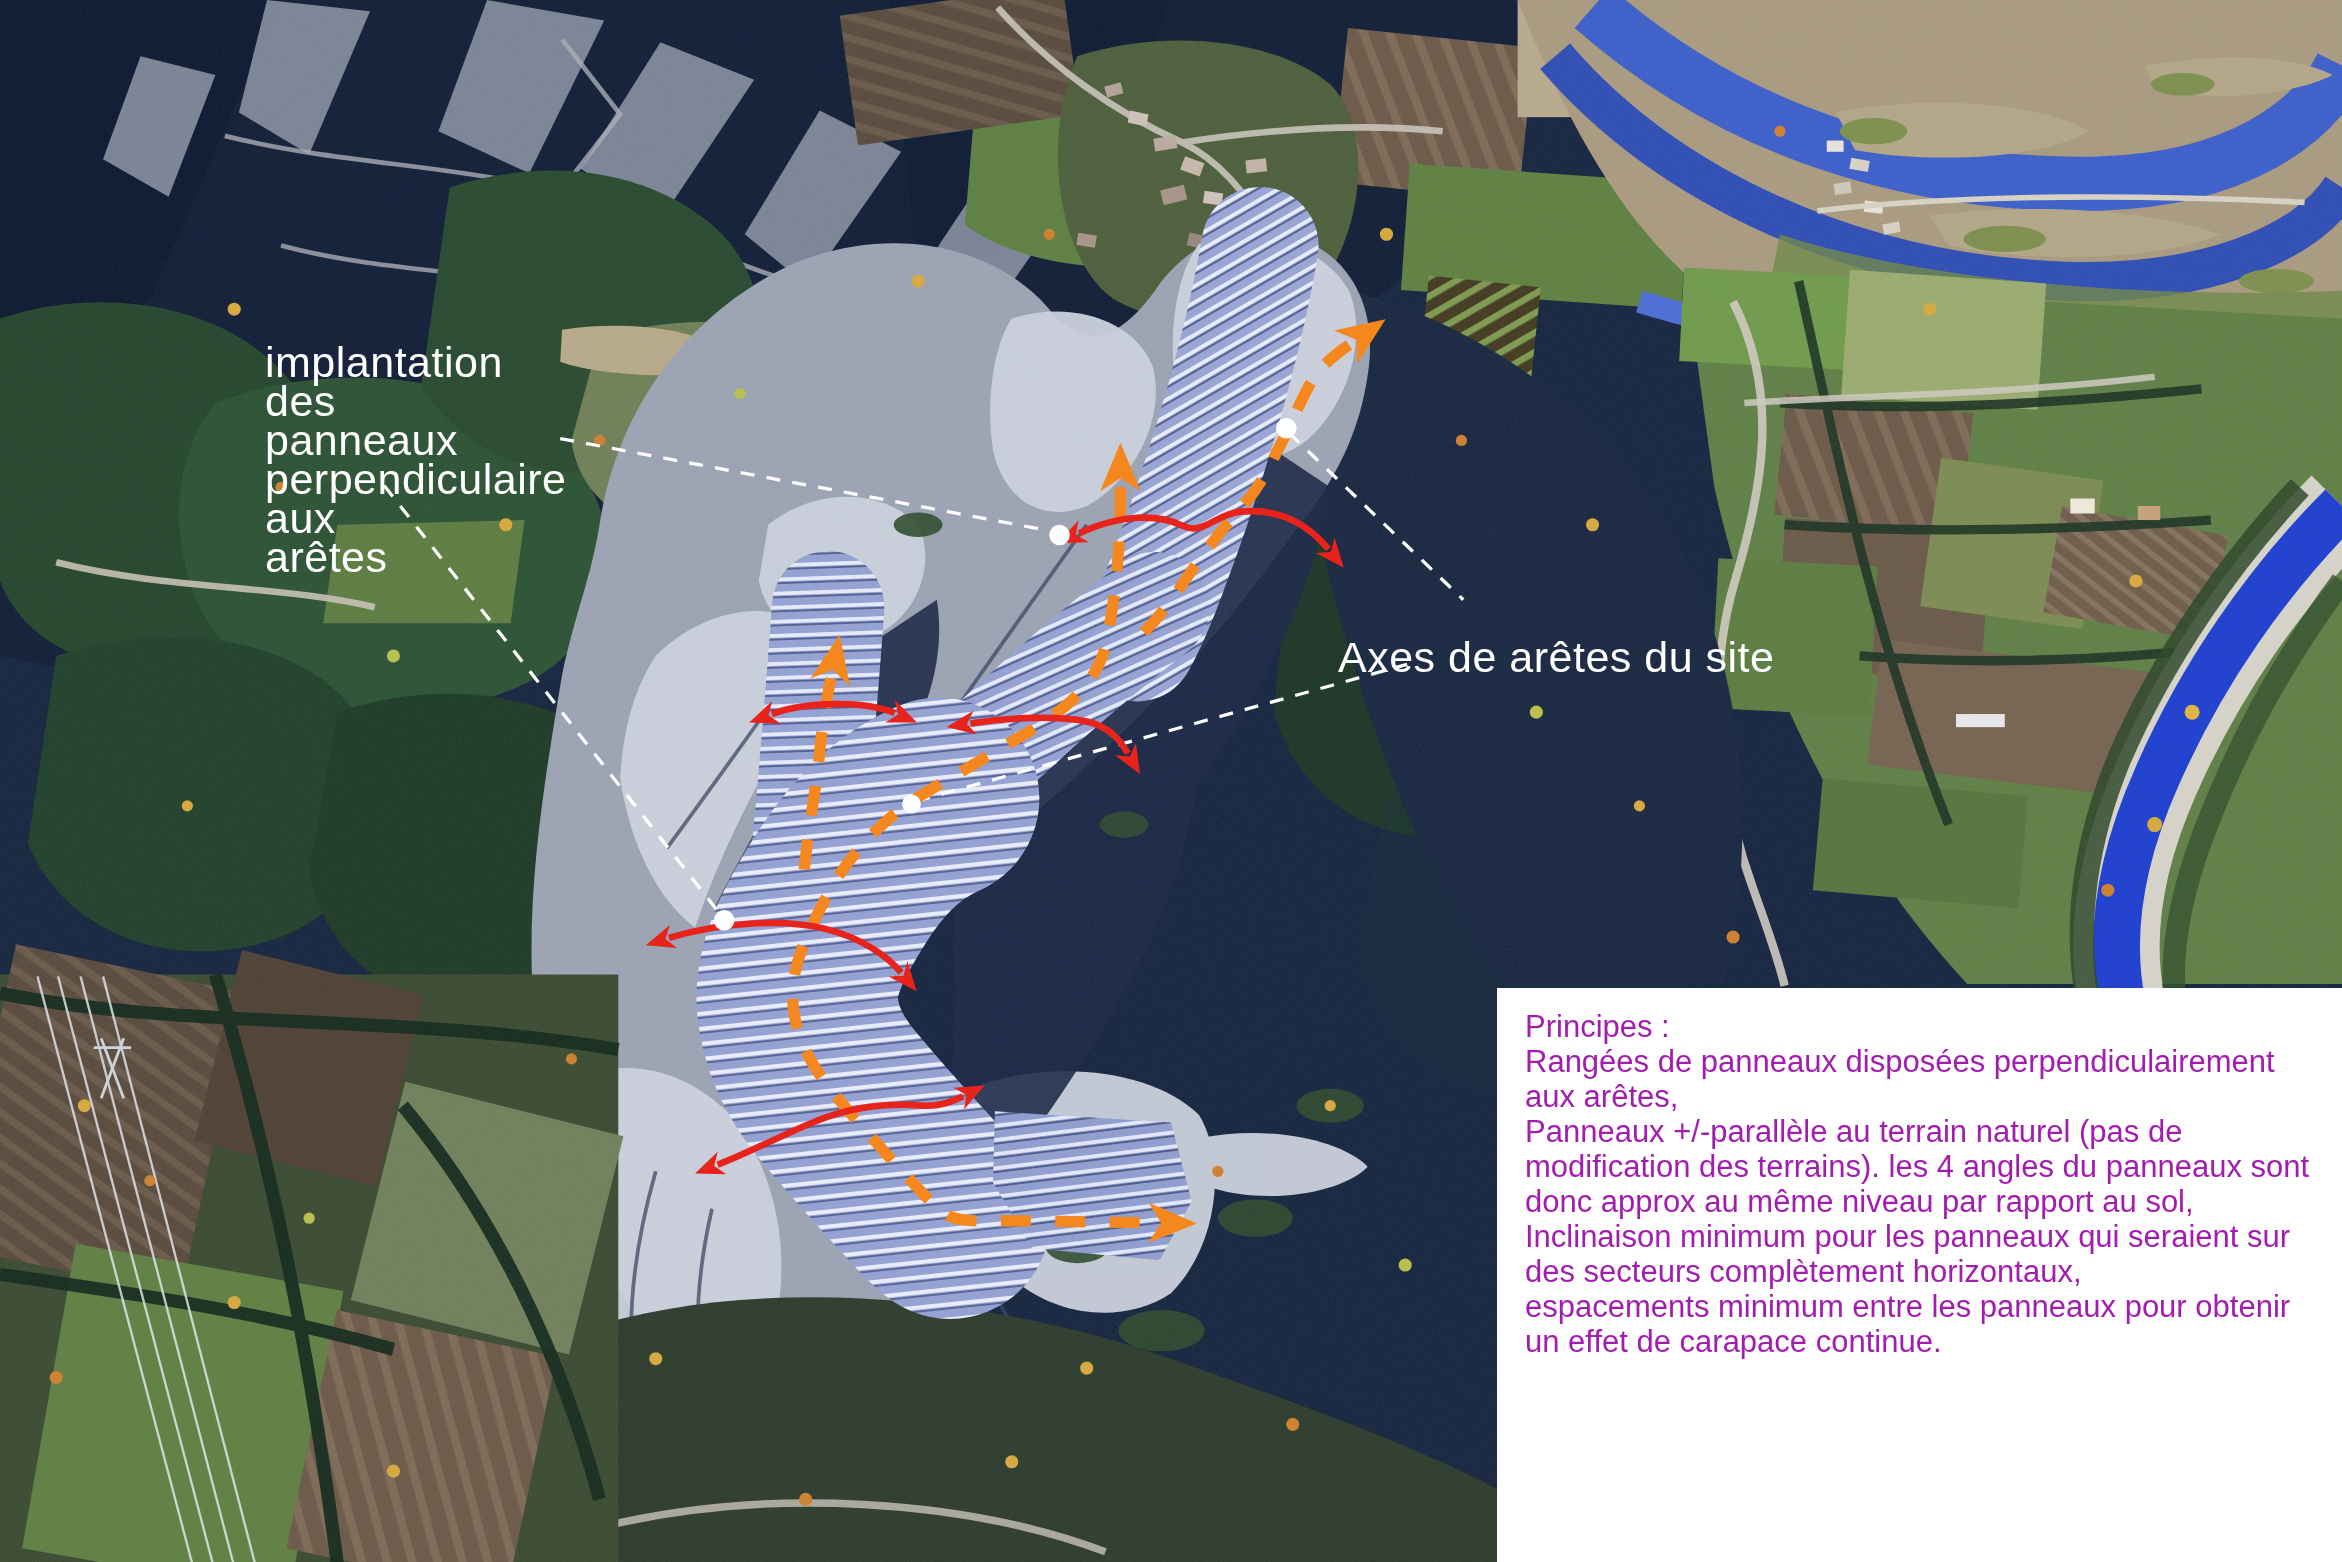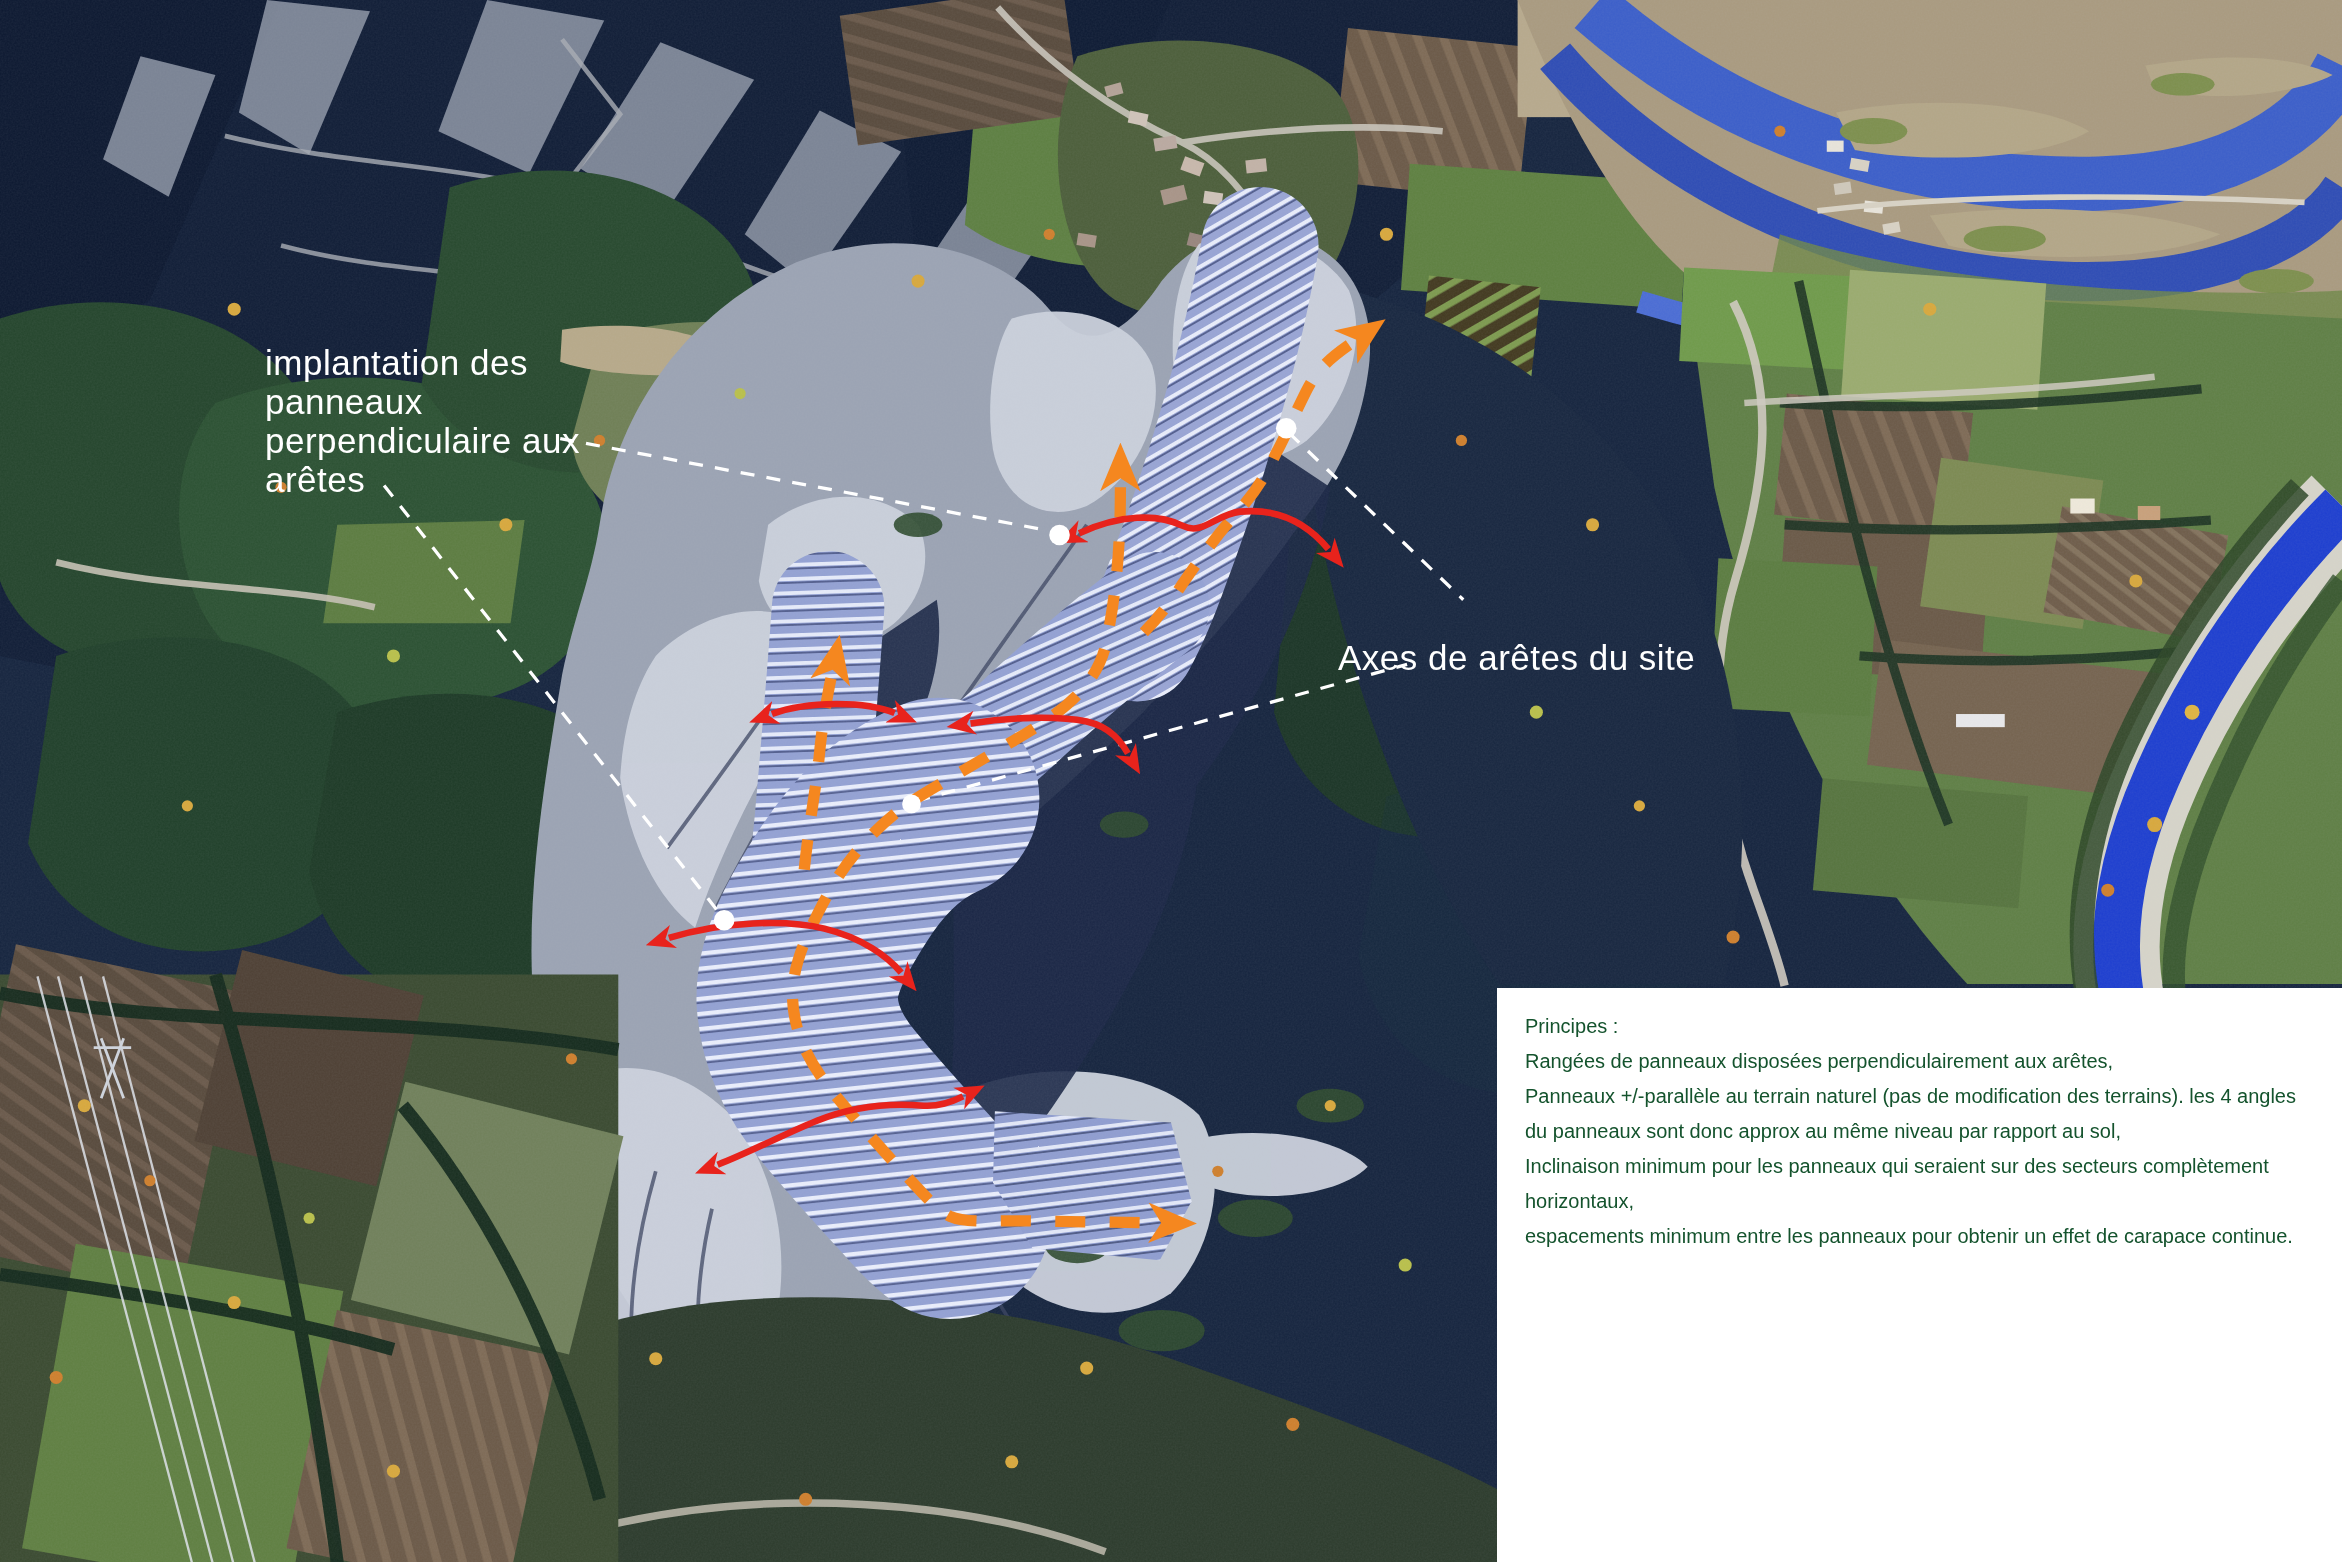--- a/index.html
+++ b/index.html
@@ -1,25 +1,25 @@
 <!DOCTYPE html>
 <html style="--axis: #f5871f; --row: #e8231c; --leader: #ffffff; --panel_bg: #ffffff; --panel_text: #161616; --solar_panels: #9aa6d6;font-size:15px"><head>
 <meta charset="utf-8">
 <style>
   html,body{margin:0;padding:0;background:#000;}
   #stage{position:relative;width:2342px;height:1563px;overflow:hidden;
          font-family:"Liberation Sans",sans-serif;background:#15243e;}
   #scene{position:absolute;left:0;top:0;width:2342px;height:1563px;display:block;}
-  .photo-label{position:absolute;color:#ffffff;font-size:35px;line-height:39px;
+  .photo-label{position:absolute;color:#ffffff;font-size:43px;line-height:39px;
                white-space:pre-line;letter-spacing:0.5px;}
   #label-implantation{left:265px;top:343px;width:319px;}
   #label-axes{left:1338px;top:607px;white-space:nowrap;margin-top:31px;}
   #info-panel{position:absolute;left:1497px;top:988px;width:845px;height:575px;
               background:#ffffff;box-sizing:border-box;padding:20.6px 24px 0 28px;}
-  .panel-text{font-size:20px;line-height:35px;color:#14532d;white-space:pre-line;}
+  .panel-text{font-size:31px;line-height:35px;color:#a21caf;white-space:pre-line;}
   #panel-effect{margin-top:69px;}
   .axis-path{fill:none;stroke:var(--axis,#f5871f);stroke-width:12;stroke-dasharray:32 26;}
   .row-path{fill:none;stroke:var(--row,#e8231c);stroke-width:7;}
   .leader-line{stroke:var(--leader,#ffffff);stroke-width:3.5;stroke-dasharray:15 13;}
   .leader-dot{fill:var(--leader,#ffffff);}
 </style>
 </head>
 <body>
 
 <div id="stage">

